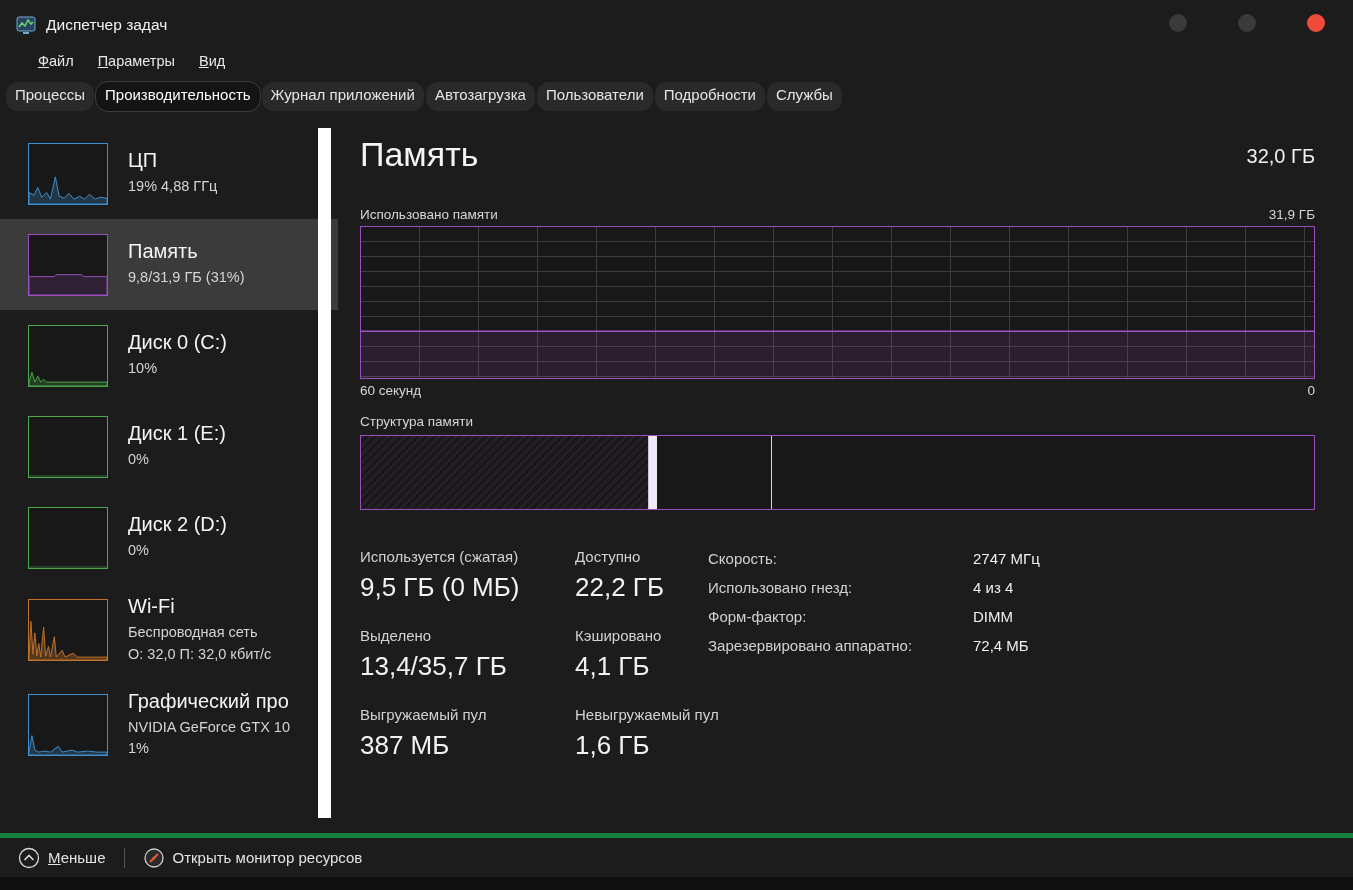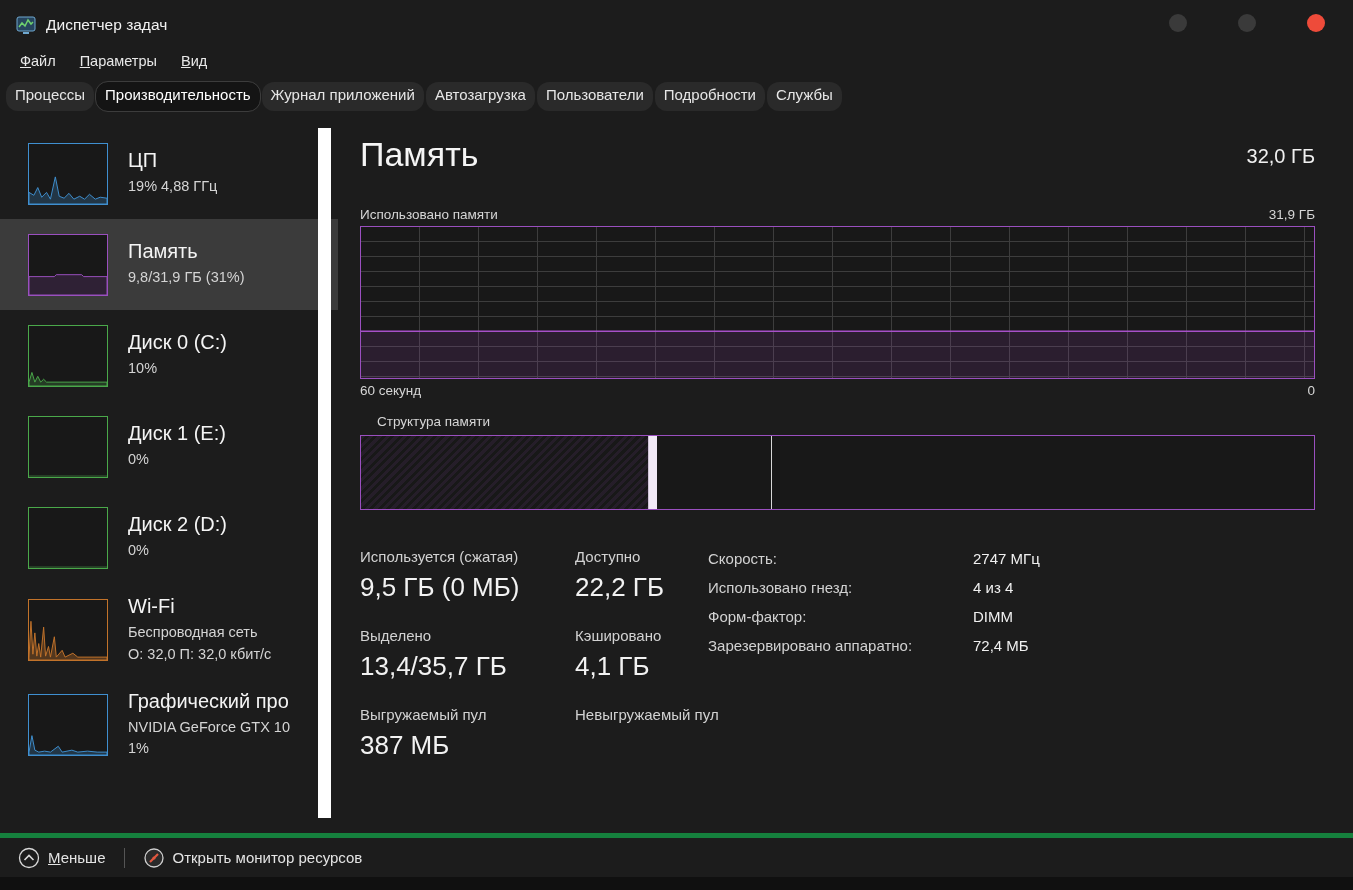--- a/index.html
+++ b/index.html
@@ -10,21 +10,21 @@
     overflow:hidden; position:relative;
   }
   
   .titlebar { position:absolute; top:2px; left:0; right:0; height:46px; display:flex; align-items:center; padding-left:16px; }
   .app-icon { width:20px; height:20px; margin-right:10px; }
   .win-title { font-size:15.5px; color:#f2f2f2; }
   .win-controls { position:absolute; right:28px; top:12px; display:flex; gap:51px; align-items:center; }
   .win-dot { width:18px; height:18px; border-radius:50%; background:#3a3a3a; cursor:pointer; }
   .win-dot.close { background:#ee4b3a; }
   
-  .menubar { position:absolute; top:46px; left:0; right:0; height:30px; display:flex; align-items:center; padding-left:10px; gap:4px; }
+  .menubar { position:absolute; top:46px; left:0; right:0; height:30px; display:flex; align-items:center; padding-left:28px; gap:4px; }
   .menu-item { display:inline-block; font-size:14.5px; color:#e8e8e8; padding:4px 10px; cursor:default; }
   .menu-item::first-letter { text-decoration:underline; }
   
   .tabbar { position:absolute; top:82px; left:0; right:0; height:29px; display:flex; padding-left:6px; gap:2px; }
   .tab { font-size:15px; color:#e6e6e6; background:#2a2a2a; padding:4px 9px; white-space:nowrap; cursor:pointer;border-radius:12px; }
   .tab.active { background:#141414; outline:1px solid #3c3c3c; color:#ffffff; }
   
   .sidebar { position:absolute; top:128px; left:0; width:338px; bottom:72px; overflow:hidden; }
   .side-item { display:flex; align-items:center; min-height:91px; padding:12px 0 12px 28px; cursor:pointer; }
   .side-item.selected { background:#3b3b3b; }
@@ -42,21 +42,21 @@
   .chart-label-row { display:flex; justify-content:space-between; font-size:13.5px; color:#d6d6d6; margin-top:16px; }
   .graph {
     position:relative; margin-top:4px; height:153px; background:#181818;
     border:1px solid #9a4fbf;
     background-image:
       repeating-linear-gradient(to right, transparent 0 58px, #3d3d3d 58px 59px),
       repeating-linear-gradient(to bottom, transparent 0 14px, #3d3d3d 14px 15px);
   }
   .graph svg { position:absolute; inset:0; width:100%; height:100%; }
   .x-label-row { display:flex; justify-content:space-between; font-size:13.5px; color:#d6d6d6; margin-top:4px; }
-  .comp-label { font-size:13.5px; color:#d6d6d6; margin-top:16px;margin-left:17px; }
+  .comp-label { font-size:13.5px; color:#d6d6d6; margin-top:16px; }
   .combar { position:relative; margin-top:6px; height:75px; background:#181818; border:1px solid #9a4fbf; overflow:hidden; }
   .seg-inuse { position:absolute; top:0; bottom:0; left:0; background:repeating-linear-gradient(135deg, rgba(154,79,191,0.10) 0 3px, rgba(0,0,0,0) 3px 6px); border-right:1px solid #cfc3d6; }
   .seg-stripe { position:absolute; top:0; bottom:0; background:#f1e9f6; }
   .seg-divider { position:absolute; top:0; bottom:0; width:1px; background:#d8d8d8; }
   
   .stats-row { position:relative; margin-top:38px; }
   .stats-grid { display:grid; grid-template-columns:215px 260px; row-gap:24px; }
   .stat-label { font-size:15px; color:#d2d2d2; }
   .stat-value { font-size:26px; font-weight:300; color:#f2f2f2; margin-top:7px; white-space:nowrap; }
   .details { position:absolute; left:348px; top:2px; display:grid; grid-template-columns:265px auto; row-gap:12px; font-size:15px; }
@@ -232,20 +232,21 @@
       <div>
         <div class="stat-label">Кэшировано</div>
         <div class="stat-value">4,1 ГБ</div>
       </div>
       <div>
         <div class="stat-label">Выгружаемый пул</div>
         <div class="stat-value">387 МБ</div>
       </div>
       <div>
         <div class="stat-label">Невыгружаемый пул</div>
+        <div class="stat-value">1,6 ГБ</div>
       </div>
     </div>
 
     <div class="details">
       <div class="detail-label">Скорость:</div>
       <div class="detail-value">2747 МГц</div>
       <div class="detail-label">Использовано гнезд:</div>
       <div class="detail-value">4 из 4</div>
       <div class="detail-label">Форм-фактор:</div>
       <div class="detail-value">DIMM</div>

